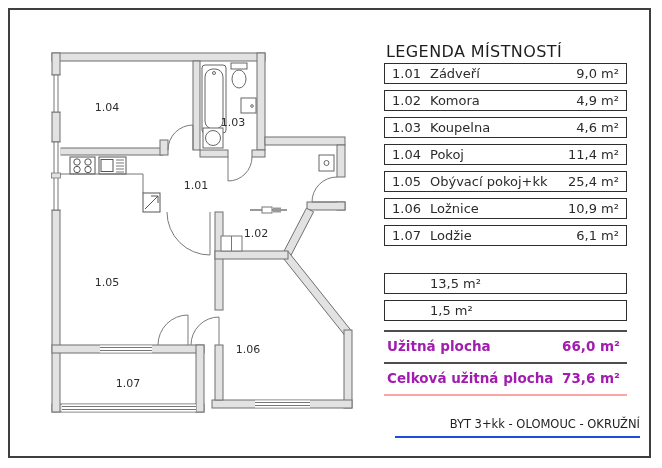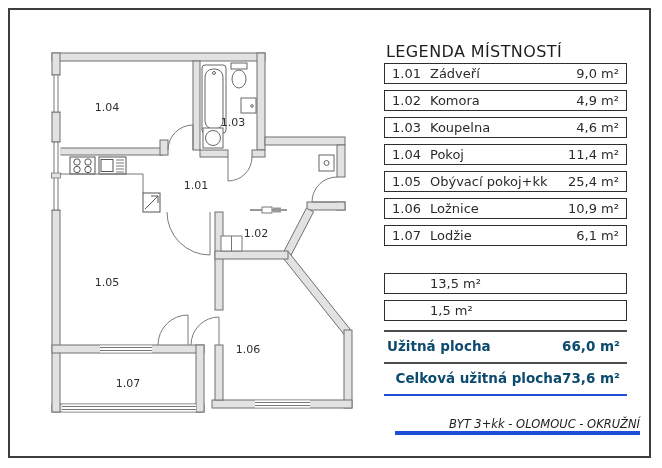--- a/index.html
+++ b/index.html
@@ -26,27 +26,27 @@
     padding:0 7px;white-space:nowrap;
   }
   .lrow .num{width:38px;flex:none;}
   .lrow .nm{flex:1;}
   .lrow .ar{flex:none;text-align:left;}
   .lrow.extra .num{visibility:hidden;}
   .totals{position:absolute;left:384px;top:330px;width:243px;}
   .trow{
     border-top:2px solid #4d4d4d;padding:6px 7px 8px 3px;
     display:flex;justify-content:space-between;
-    font-size:13.5px;font-weight:bold;color:#0c4a6e;white-space:nowrap;
-  }
-  .trow.last{border-bottom:2px solid #1d4ed8;justify-content:flex-end;}
+    font-size:13.5px;font-weight:bold;color:#a21caf;white-space:nowrap;
+  }
+  .trow.last{border-bottom:2px solid #fca5a5;}
   .legend-footer{
     position:absolute;left:395px;top:417px;width:245px;text-align:right;
-    font-size:11.5px;color:#222;
-    border-bottom:4px solid #1d4ed8;white-space:nowrap;font-style:italic;
+    font-size:11.5px;color:#222;padding-bottom:5px;
+    border-bottom:2px solid #1d4ed8;white-space:nowrap;
   }
 </style>
 </head>
 <body>
 
 <div class="frame"></div>
 
 <svg class="plan-svg" width="662" height="468" viewBox="0 0 662 468">
 
   <g fill="#e2e2e2" stroke="#6f6f6f" stroke-width="1">

